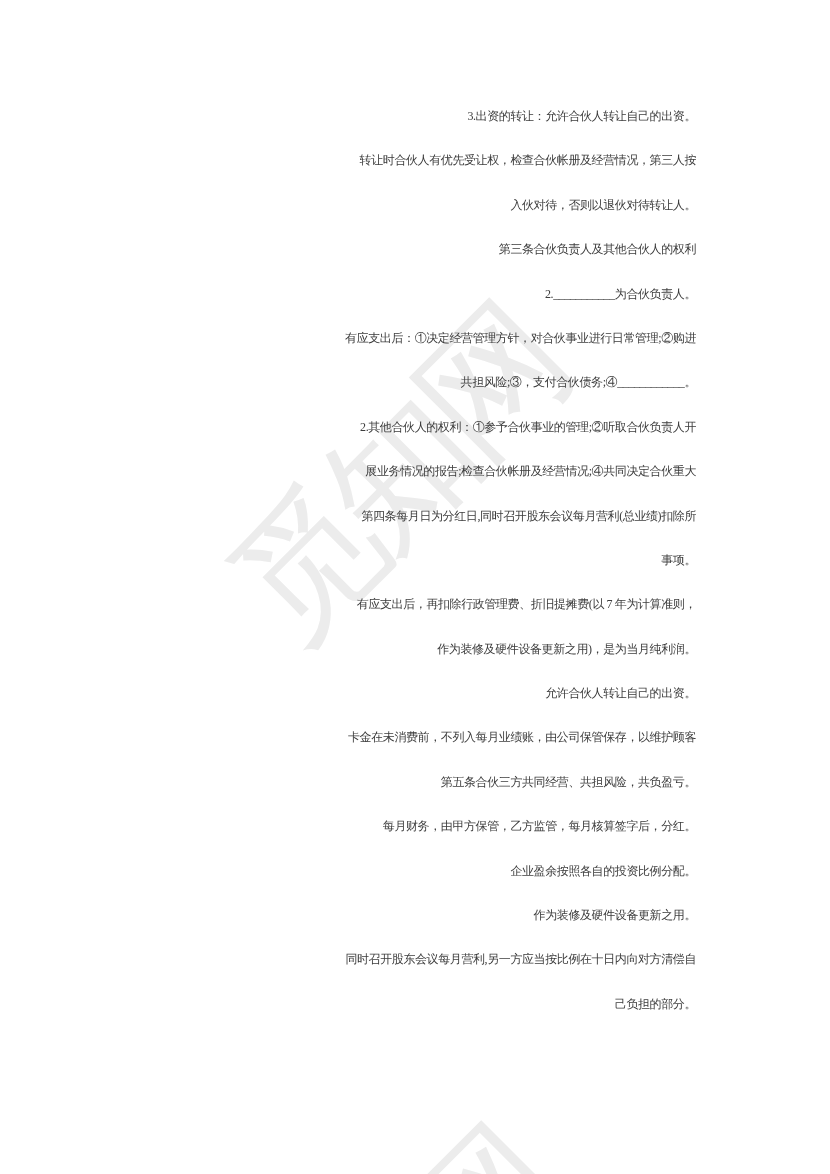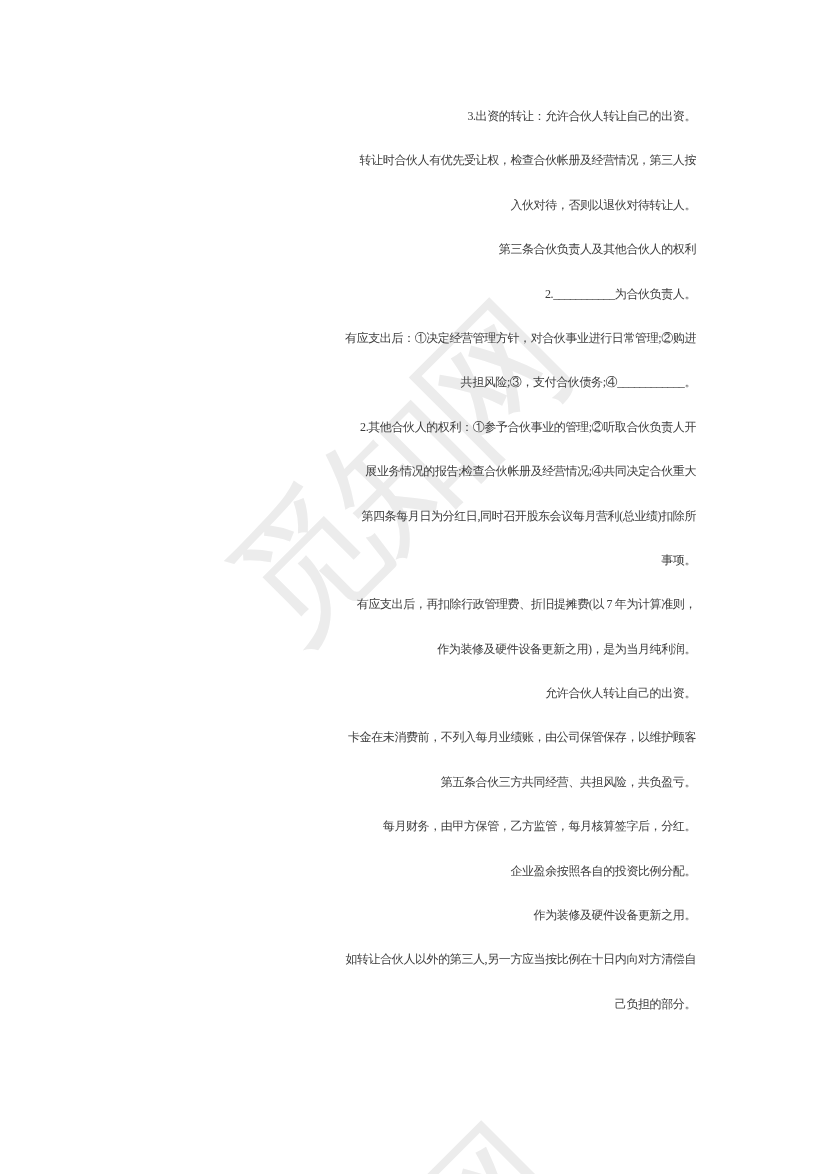--- a/index.html
+++ b/index.html
@@ -69,17 +69,17 @@
       <div class="line">第四条每月日为分红日,同时召开股东会议每月营利(总业绩)扣除所</div>
       <div class="line">事项。</div>
       <div class="line">有应支出后，再扣除行政管理费、折旧提摊费(以 7 年为计算准则，</div>
       <div class="line">作为装修及硬件设备更新之用)，是为当月纯利润。</div>
       <div class="line">允许合伙人转让自己的出资。</div>
       <div class="line">卡金在未消费前，不列入每月业绩账，由公司保管保存，以维护顾客</div>
       <div class="line">第五条合伙三方共同经营、共担风险，共负盈亏。</div>
       <div class="line">每月财务，由甲方保管，乙方监管，每月核算签字后，分红。</div>
       <div class="line">企业盈余按照各自的投资比例分配。</div>
       <div class="line">作为装修及硬件设备更新之用。</div>
-      <div class="line">如转让合伙人以外的第三人,另一方应当按比例在十日内向对方清偿自</div>
+      <div class="line">同时召开股东会议每月营利,另一方应当按比例在十日内向对方清偿自</div>
       <div class="line">己负担的部分。</div>
     </div>
 
 </div>
 
 </body></html>

